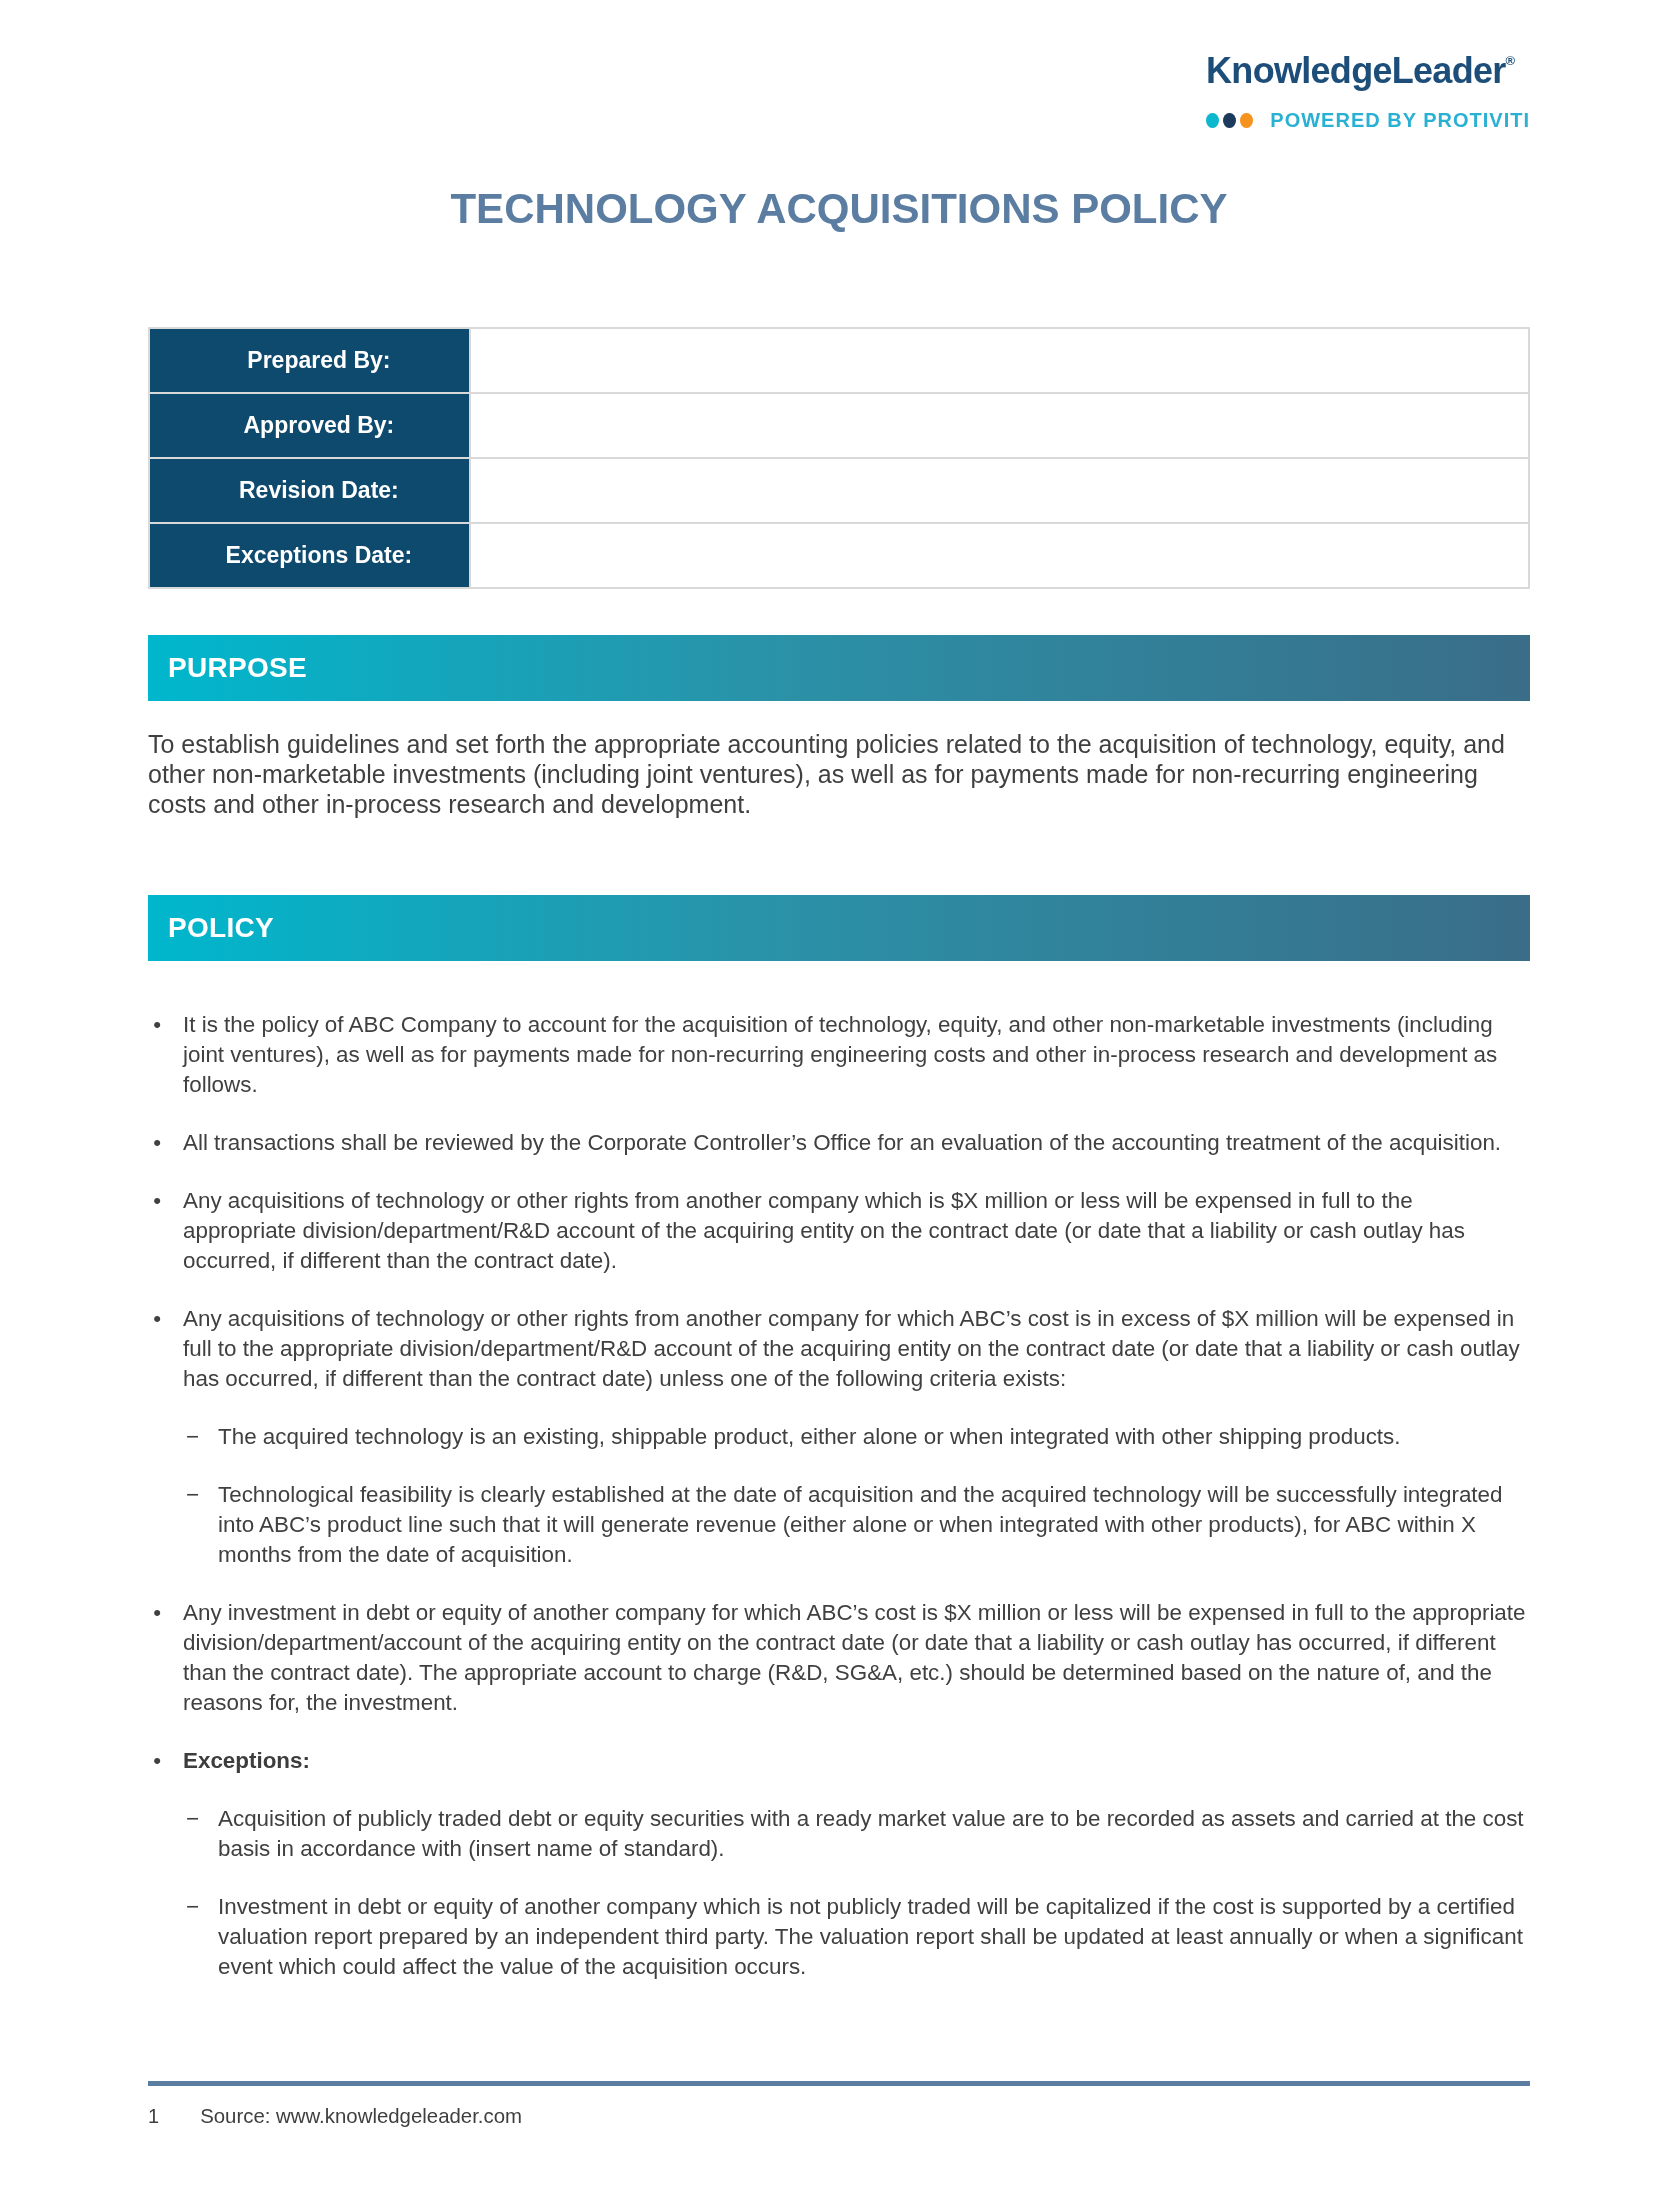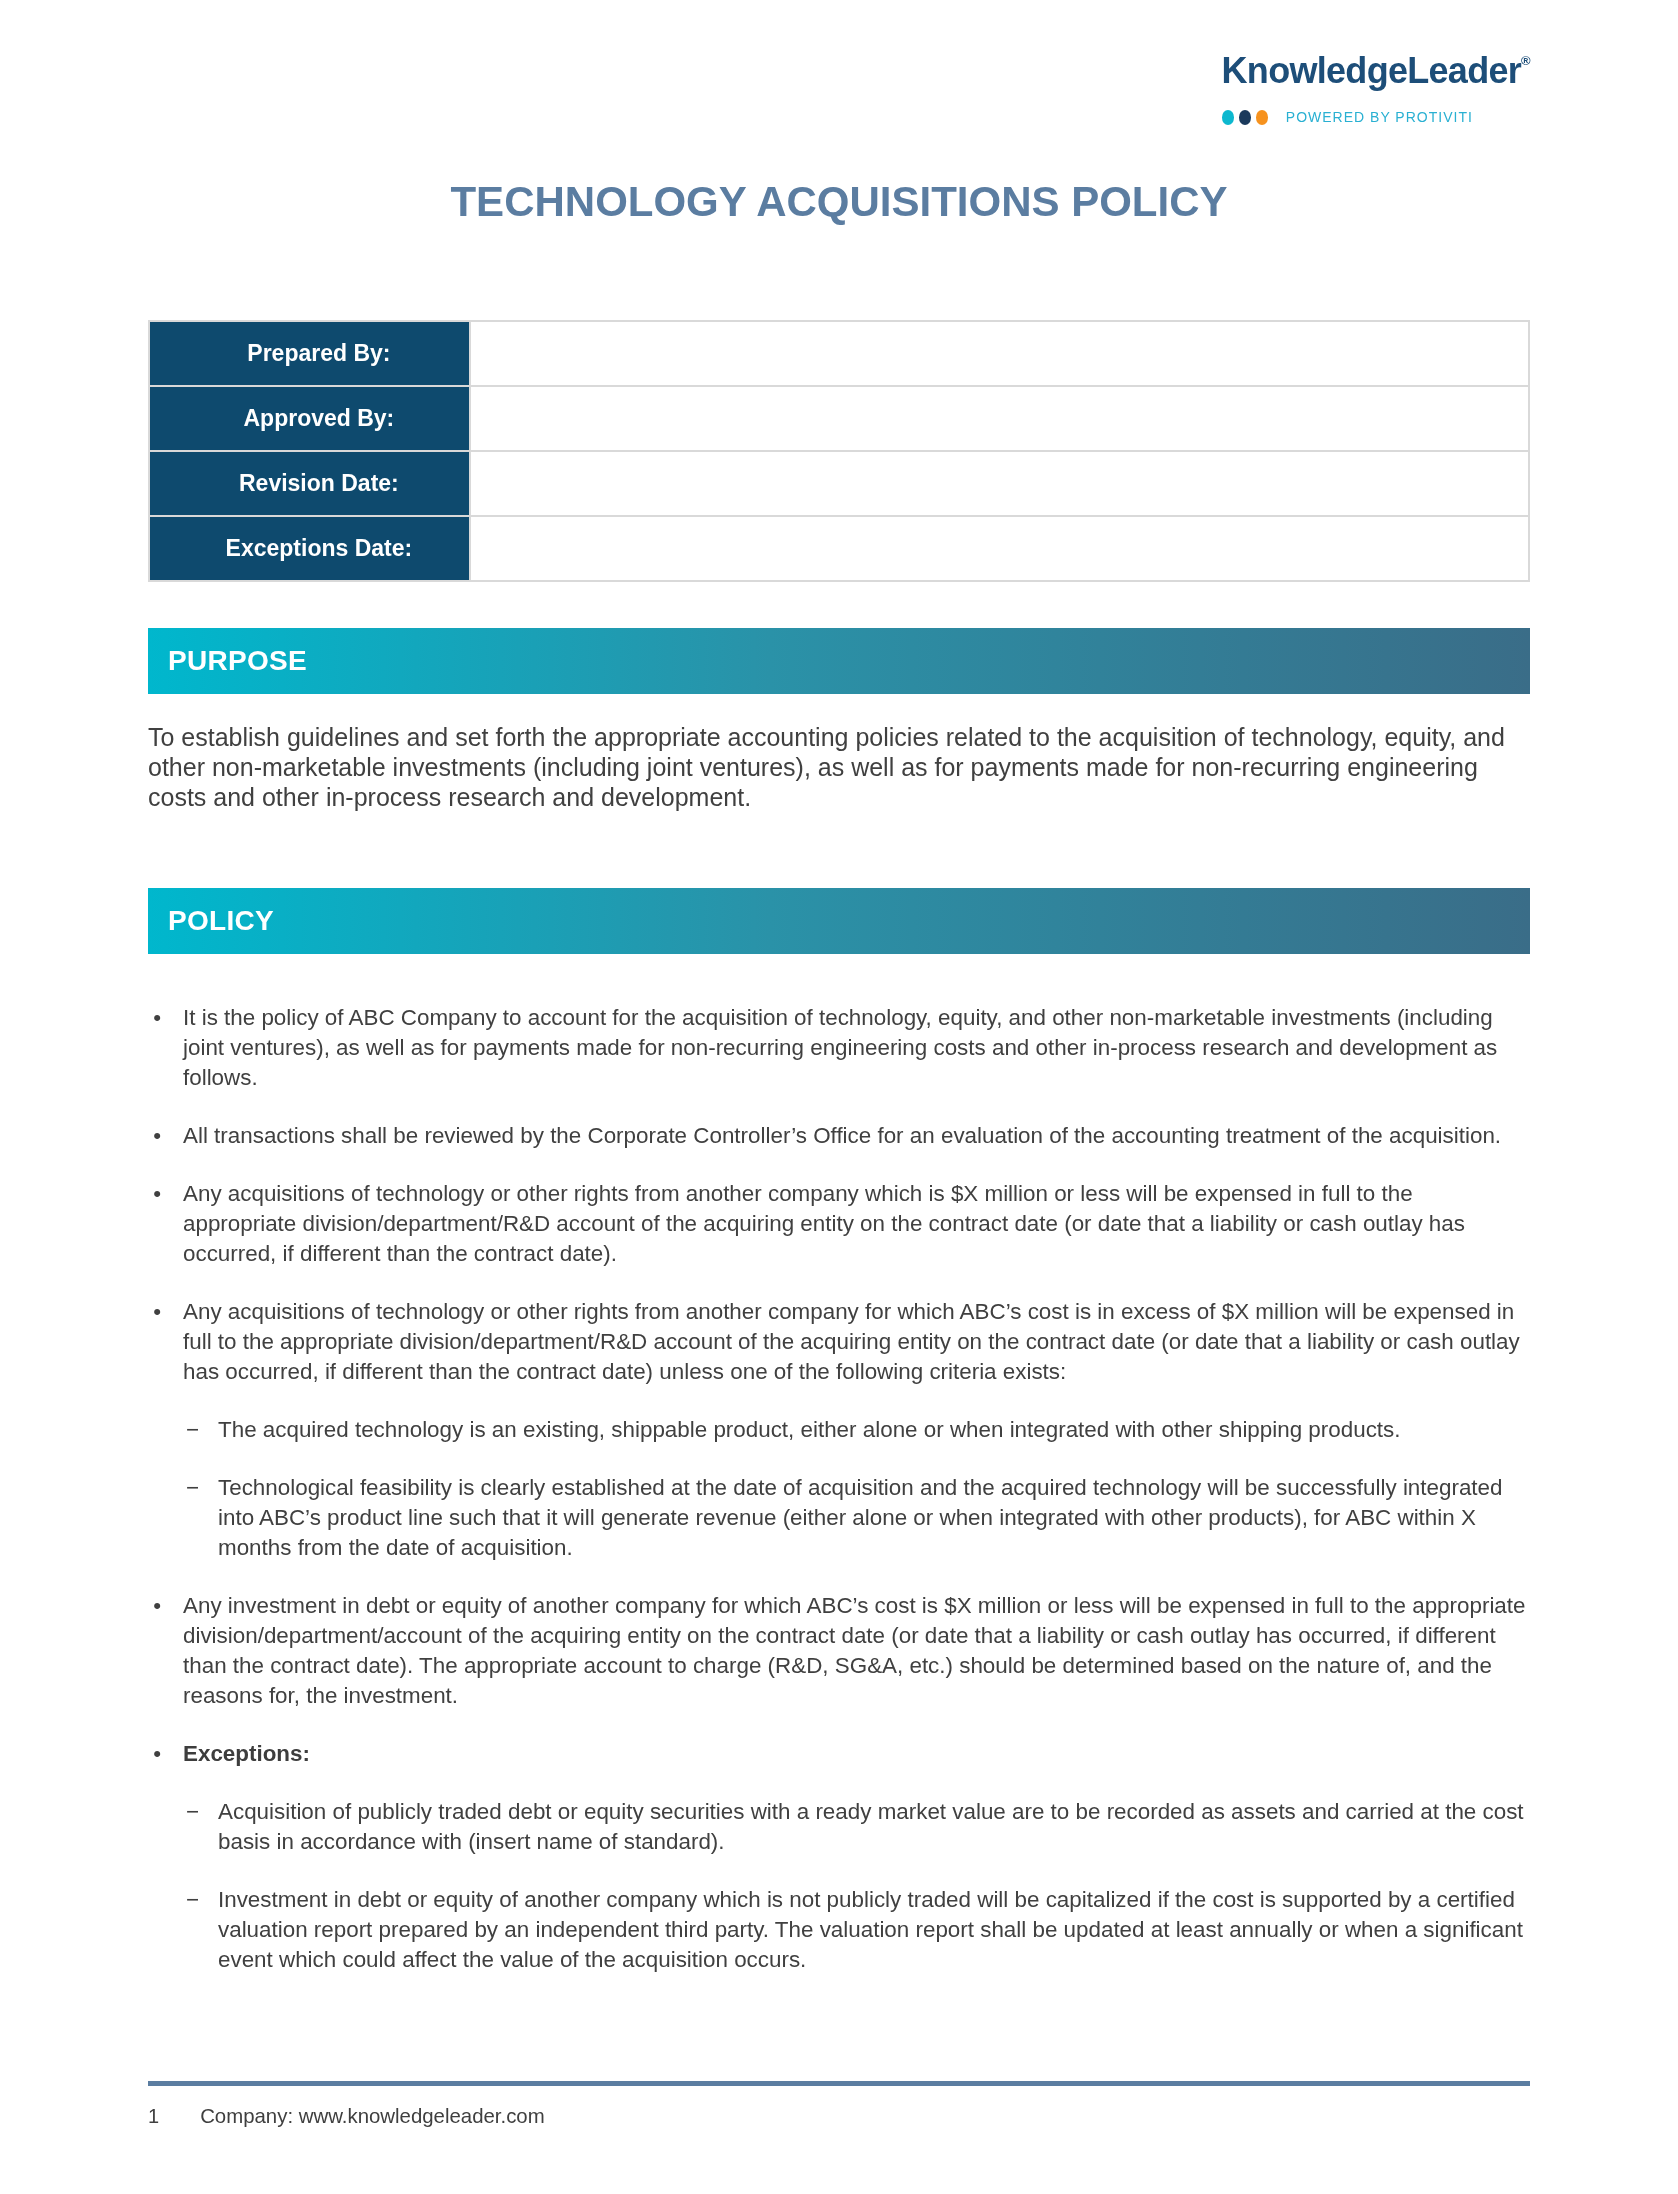--- a/index.html
+++ b/index.html
@@ -26,22 +26,22 @@
     line-height: 1;
     white-space: nowrap;
   }
   .logo-reg { font-size: 13px; vertical-align: 18.4px; font-weight: bold; }
   .tagline-row { display: flex; align-items: center; margin-top: 20px; }
   .dot { width: 12.5px; height: 15px; border-radius: 50%; margin-right: 4.6px; }
   .dot-cyan { background: #0db8cf; }
   .dot-navy { background: #1b3a5c; }
   .dot-orange { background: #f6921e; }
   .tagline-text {
-    font-size: 14px;
-    font-weight: normal;
+    font-size: 20px;
+    font-weight: bold;
     color: #29b0d2;
     letter-spacing: 1px;
     margin-left: 13px;
     white-space: nowrap;
   }
 
   
   .doc-title {
     margin-top: 56px;
     text-align: center;
@@ -212,17 +212,17 @@
     </div>
     <div class="p-item l2">
       <span class="marker">−</span>
       <span class="txt">Investment in debt or equity of another company which is not publicly traded will be capitalized if the cost is supported by a certified valuation report prepared by an independent third party. The valuation report shall be updated at least annually or when a significant event which could affect the value of the acquisition occurs.</span>
     </div>
   </div>
 
   <div class="footer-rule"></div>
   <div class="footer-row">
     <span class="page-number">1</span>
-    <span class="source-text">Company: www.knowledgeleader.com</span>
+    <span class="source-text">Source: www.knowledgeleader.com</span>
   </div>
 
 </div>
 
 
 </body></html>

